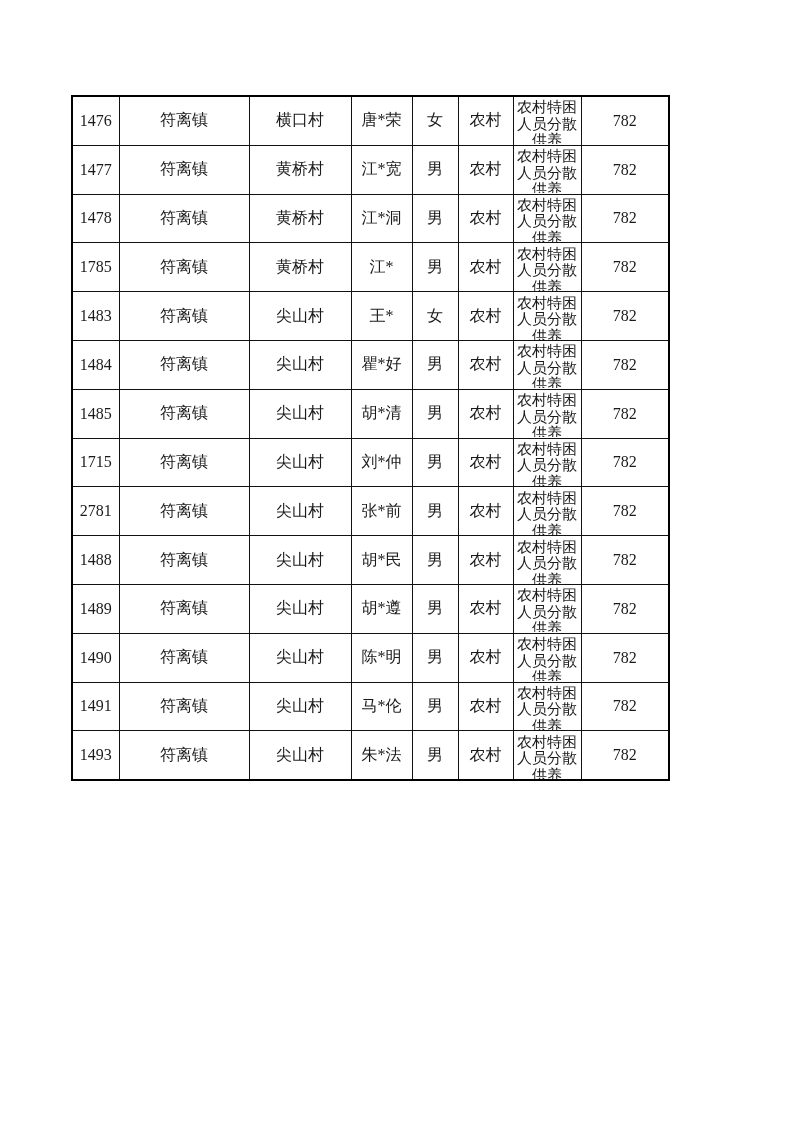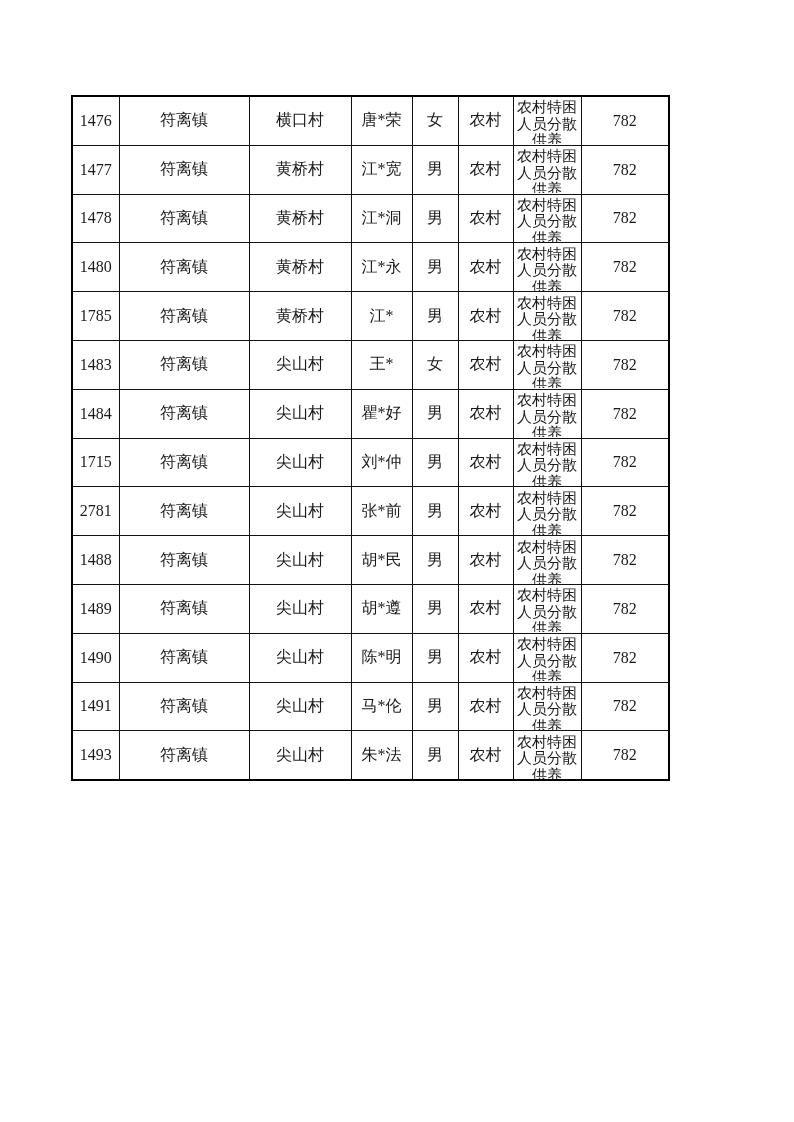--- a/index.html
+++ b/index.html
@@ -106,32 +106,20 @@
           <td>黄桥村</td>
           <td>江*洞</td>
           <td>男</td>
           <td>农村</td>
           <td class="type-cell">
             <div class="clip">农村特困人员分散供养</div>
           </td>
           <td>782</td>
         </tr>
         <tr>
-          <td>1480</td>
-          <td>符离镇</td>
-          <td>黄桥村</td>
-          <td>江*永</td>
-          <td>男</td>
-          <td>农村</td>
-          <td class="type-cell">
-            <div class="clip">农村特困人员分散供养</div>
-          </td>
-          <td>782</td>
-        </tr>
-        <tr>
           <td>1785</td>
           <td>符离镇</td>
           <td>黄桥村</td>
           <td>江*</td>
           <td>男</td>
           <td>农村</td>
           <td class="type-cell">
             <div class="clip">农村特困人员分散供养</div>
           </td>
           <td>782</td>
@@ -146,20 +134,32 @@
           <td class="type-cell">
             <div class="clip">农村特困人员分散供养</div>
           </td>
           <td>782</td>
         </tr>
         <tr>
           <td>1484</td>
           <td>符离镇</td>
           <td>尖山村</td>
           <td>瞿*好</td>
+          <td>男</td>
+          <td>农村</td>
+          <td class="type-cell">
+            <div class="clip">农村特困人员分散供养</div>
+          </td>
+          <td>782</td>
+        </tr>
+        <tr>
+          <td>1485</td>
+          <td>符离镇</td>
+          <td>尖山村</td>
+          <td>胡*清</td>
           <td>男</td>
           <td>农村</td>
           <td class="type-cell">
             <div class="clip">农村特困人员分散供养</div>
           </td>
           <td>782</td>
         </tr>
         <tr>
           <td>1715</td>
           <td>符离镇</td>

